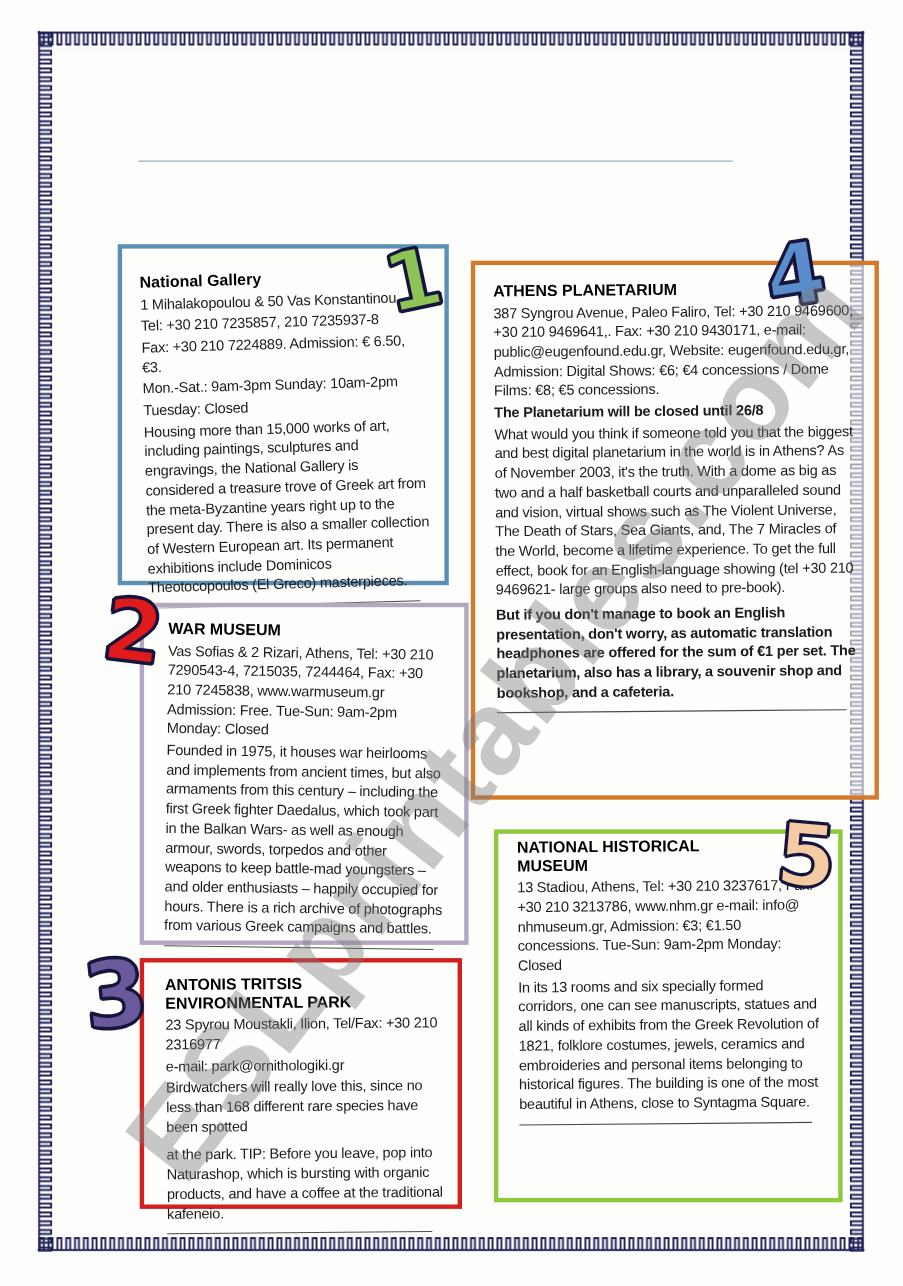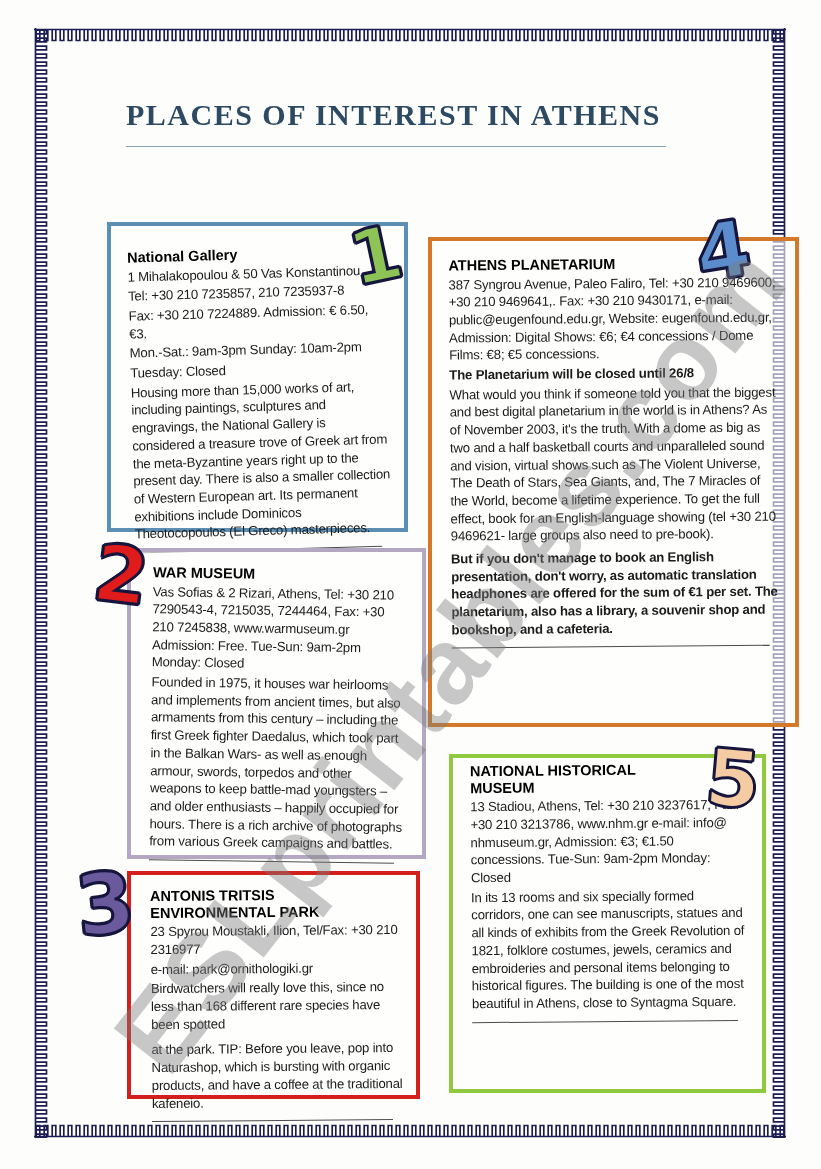--- a/index.html
+++ b/index.html
@@ -110,21 +110,20 @@
   </svg>
   <svg class="frame-edge frame-right">
     <defs>
         <pattern id="mv-r" width="16" height="8" patternUnits="userSpaceOnUse">
       <path d="M14.5,0 V8 M14.5,2.2 H3.5 V5.8 H14.5" fill="none" stroke="#1d1d56" stroke-width="1.7"></path>
     </pattern>
       </defs>
     <rect width="100%" height="100%" fill="url(#mv-r)"></rect>
   </svg>
 
-  <div class="title">PLACES OF INTEREST IN ATHENS</div>
   <div class="title-rule"></div>
 
   <div class="box box1">
     <div class="tilt-a">
       <p class="box-title">National Gallery</p>
       <p class="contact-line">1 Mihalakopoulou &amp; 50 Vas Konstantinou</p>
       <p class="contact-line">Tel: +30 210 7235857, 210 7235937-8</p>
       <p class="contact-line">Fax: +30 210 7224889. Admission: € 6.50, €3.</p>
       <p class="contact-line">Mon.-Sat.: 9am-3pm Sunday: 10am-2pm</p>
       <p class="contact-line">Tuesday: Closed</p>

